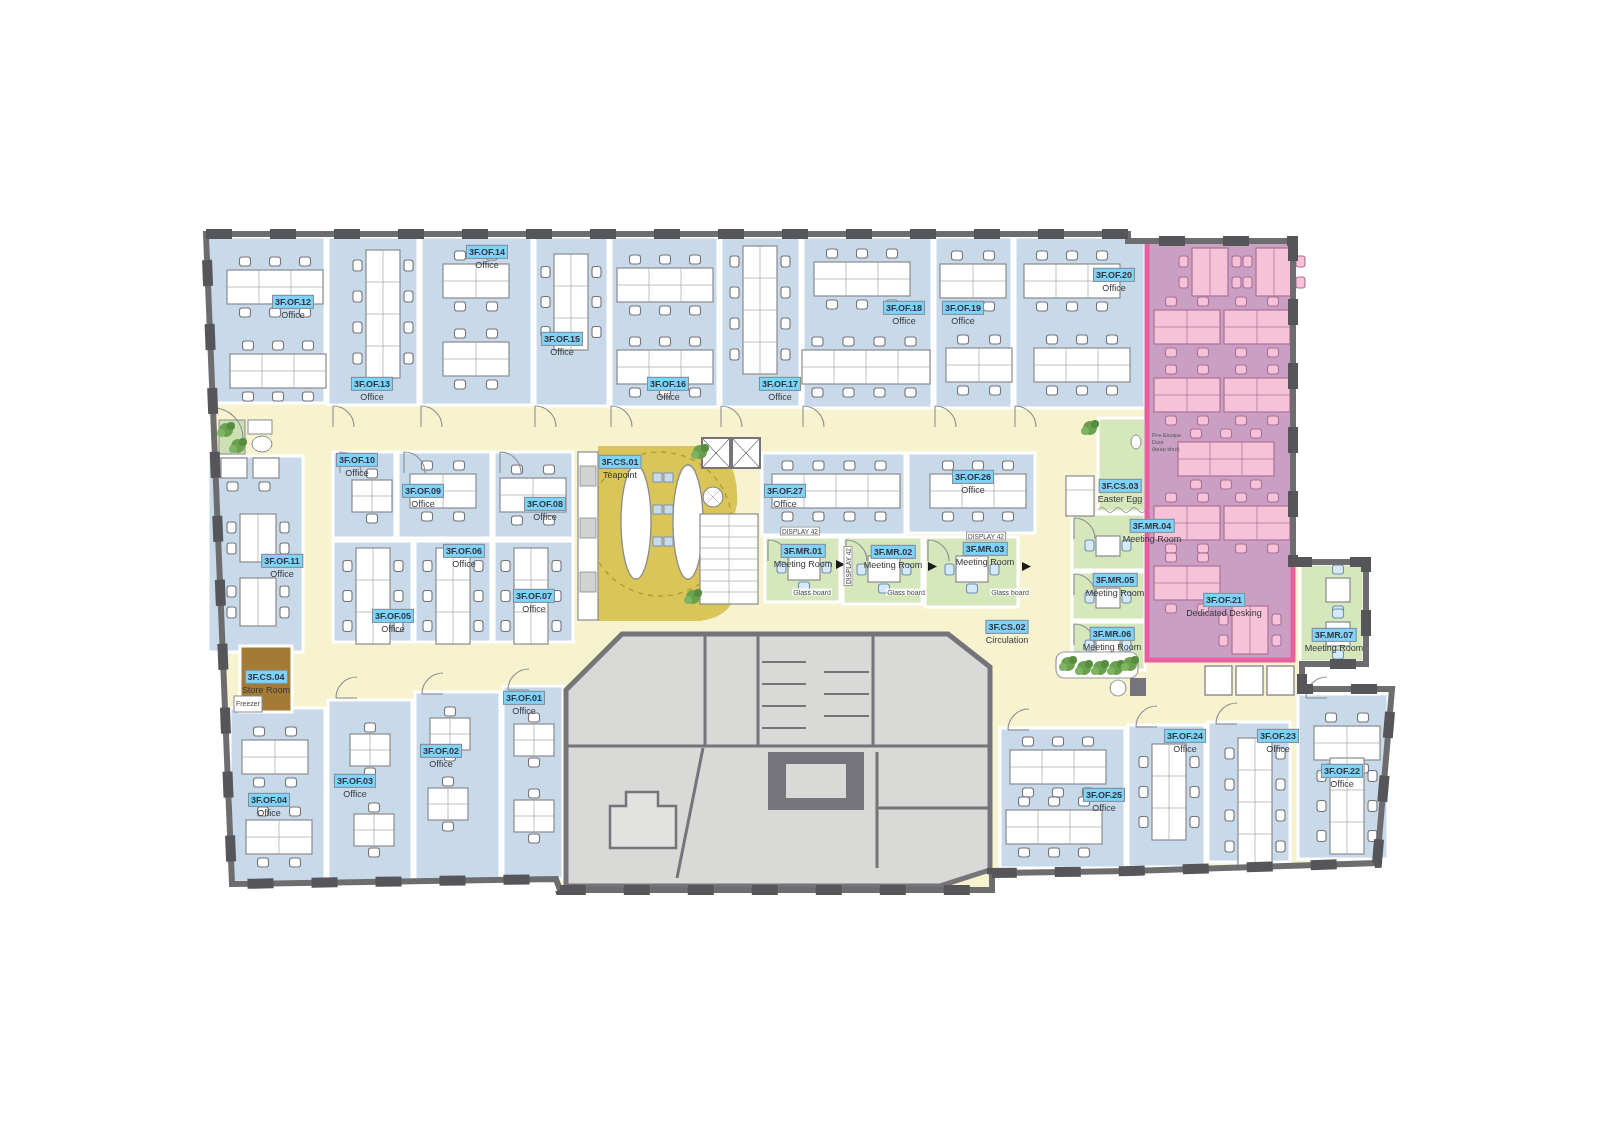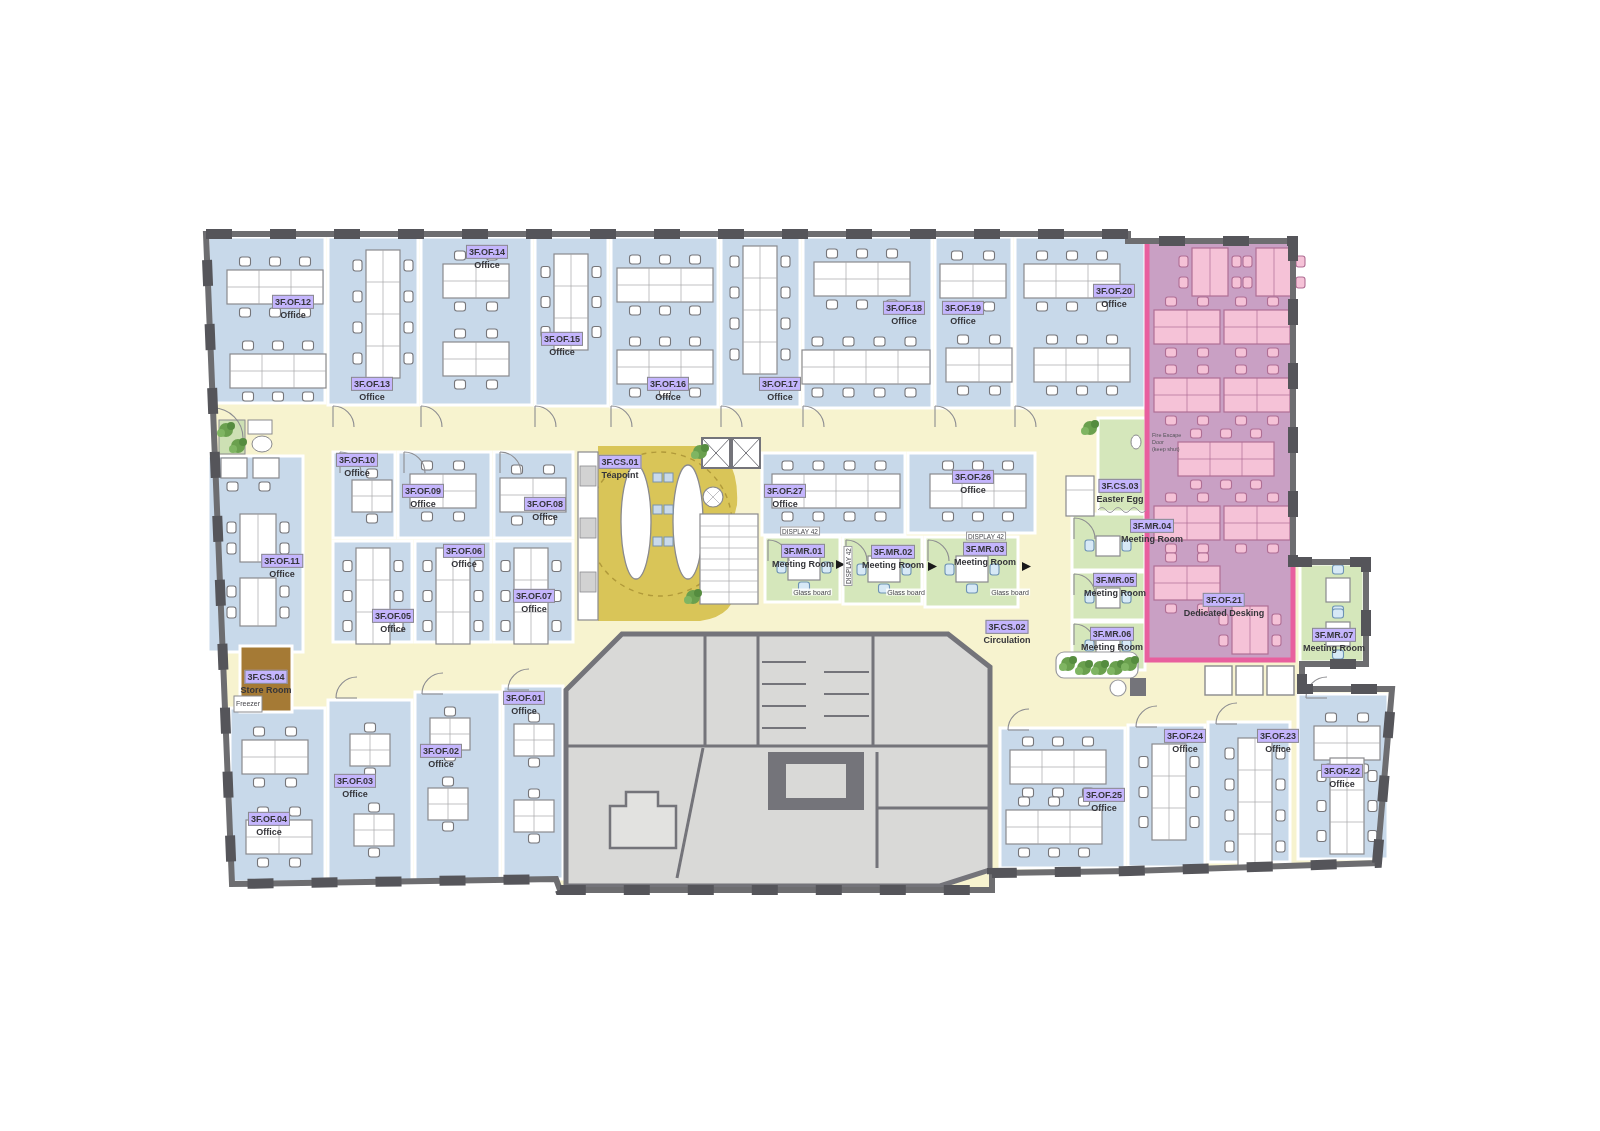--- a/index.html
+++ b/index.html
@@ -2,22 +2,22 @@
 <html><head>
 <meta charset="utf-8">
 <style>
   html,body{margin:0;padding:0;background:#ffffff}
   .plan{position:relative;width:1600px;height:1131px;background:#ffffff;overflow:hidden;
         font-family:"Liberation Sans",sans-serif}
   .plan svg{position:absolute;left:0;top:0;z-index:1}
   
   .rlabel{position:absolute;transform:translate(-50%,-50%);text-align:center;z-index:3;
           font:bold 9px/1.35 "Liberation Sans",sans-serif;color:#35353a;white-space:nowrap}
-  .rlabel .rid{display:inline-block;background:#c4b5fd;border:1px solid #8a8a8e;padding:0 2px}
-  .rlabel .rt{display:block;font-weight:bold}
+  .rlabel .rid{display:inline-block;background:#7dd3fc;border:1px solid #8a8a8e;padding:0 2px}
+  .rlabel .rt{display:block;font-weight:normal}
   .tinylabel{position:absolute;transform:translate(-50%,-50%);z-index:3;white-space:nowrap;
           font:6.5px "Liberation Sans",sans-serif;color:#45454a;background:#fff;border:1px solid #9a9a9e;padding:0 1px}
   .glabel{border:none;background:rgba(255,255,255,.85);font-size:7px}
   .vert{transform:translate(-50%,-50%) rotate(-90deg)}
   .firenote{position:absolute;z-index:3;font:5.5px/1.25 "Liberation Sans",sans-serif;color:#55555a}
   .firenote span{display:block}
   
   .cc{fill:var(--df,#ffffff);stroke:var(--ds,#76767a);stroke-width:1.1}
   .dd{fill:var(--df,#ffffff);stroke:var(--ds,#8a8a8e);stroke-width:1.2}
   .gl{stroke:var(--ds,#a6a6aa);stroke-width:.7;fill:none}
@@ -348,36 +348,36 @@
 </svg>
 
 <div class="rlabel" style="left:293px;top:308px"><span class="rid">3F.OF.12</span><span class="rt">Office</span></div>
 <div class="rlabel" style="left:372px;top:390px"><span class="rid">3F.OF.13</span><span class="rt">Office</span></div>
 <div class="rlabel" style="left:487px;top:258px"><span class="rid">3F.OF.14</span><span class="rt">Office</span></div>
 <div class="rlabel" style="left:562px;top:345px"><span class="rid">3F.OF.15</span><span class="rt">Office</span></div>
 <div class="rlabel" style="left:668px;top:390px"><span class="rid">3F.OF.16</span><span class="rt">Office</span></div>
 <div class="rlabel" style="left:780px;top:390px"><span class="rid">3F.OF.17</span><span class="rt">Office</span></div>
 <div class="rlabel" style="left:904px;top:314px"><span class="rid">3F.OF.18</span><span class="rt">Office</span></div>
 <div class="rlabel" style="left:963px;top:314px"><span class="rid">3F.OF.19</span><span class="rt">Office</span></div>
-<div class="rlabel" style="left:1114px;top:297px"><span class="rid">3F.OF.20</span><span class="rt">Office</span></div>
+<div class="rlabel" style="left:1114px;top:281px"><span class="rid">3F.OF.20</span><span class="rt">Office</span></div>
 <div class="rlabel" style="left:1224px;top:606px"><span class="rid">3F.OF.21</span><span class="rt">Dedicated Desking</span></div>
 <div class="rlabel" style="left:1342px;top:777px"><span class="rid">3F.OF.22</span><span class="rt">Office</span></div>
 <div class="rlabel" style="left:1278px;top:742px"><span class="rid">3F.OF.23</span><span class="rt">Office</span></div>
 <div class="rlabel" style="left:1185px;top:742px"><span class="rid">3F.OF.24</span><span class="rt">Office</span></div>
 <div class="rlabel" style="left:1104px;top:801px"><span class="rid">3F.OF.25</span><span class="rt">Office</span></div>
 <div class="rlabel" style="left:973px;top:483px"><span class="rid">3F.OF.26</span><span class="rt">Office</span></div>
 <div class="rlabel" style="left:785px;top:497px"><span class="rid">3F.OF.27</span><span class="rt">Office</span></div>
 <div class="rlabel" style="left:282px;top:567px"><span class="rid">3F.OF.11</span><span class="rt">Office</span></div>
 <div class="rlabel" style="left:357px;top:466px"><span class="rid">3F.OF.10</span><span class="rt">Office</span></div>
 <div class="rlabel" style="left:423px;top:497px"><span class="rid">3F.OF.09</span><span class="rt">Office</span></div>
 <div class="rlabel" style="left:545px;top:510px"><span class="rid">3F.OF.08</span><span class="rt">Office</span></div>
 <div class="rlabel" style="left:534px;top:602px"><span class="rid">3F.OF.07</span><span class="rt">Office</span></div>
 <div class="rlabel" style="left:464px;top:557px"><span class="rid">3F.OF.06</span><span class="rt">Office</span></div>
 <div class="rlabel" style="left:393px;top:622px"><span class="rid">3F.OF.05</span><span class="rt">Office</span></div>
-<div class="rlabel" style="left:269px;top:825px"><span class="rid">3F.OF.04</span><span class="rt">Office</span></div>
+<div class="rlabel" style="left:269px;top:806px"><span class="rid">3F.OF.04</span><span class="rt">Office</span></div>
 <div class="rlabel" style="left:355px;top:787px"><span class="rid">3F.OF.03</span><span class="rt">Office</span></div>
 <div class="rlabel" style="left:441px;top:757px"><span class="rid">3F.OF.02</span><span class="rt">Office</span></div>
 <div class="rlabel" style="left:524px;top:704px"><span class="rid">3F.OF.01</span><span class="rt">Office</span></div>
 <div class="rlabel" style="left:620px;top:468px"><span class="rid">3F.CS.01</span><span class="rt">Teapoint</span></div>
 <div class="rlabel" style="left:1007px;top:633px"><span class="rid">3F.CS.02</span><span class="rt">Circulation</span></div>
 <div class="rlabel" style="left:1120px;top:492px"><span class="rid">3F.CS.03</span><span class="rt">Easter Egg</span></div>
 <div class="rlabel" style="left:266px;top:683px"><span class="rid">3F.CS.04</span><span class="rt">Store Room</span></div>
 <div class="rlabel" style="left:803px;top:557px"><span class="rid">3F.MR.01</span><span class="rt">Meeting Room</span></div>
 <div class="rlabel" style="left:893px;top:558px"><span class="rid">3F.MR.02</span><span class="rt">Meeting Room</span></div>
 <div class="rlabel" style="left:985px;top:555px"><span class="rid">3F.MR.03</span><span class="rt">Meeting Room</span></div>

